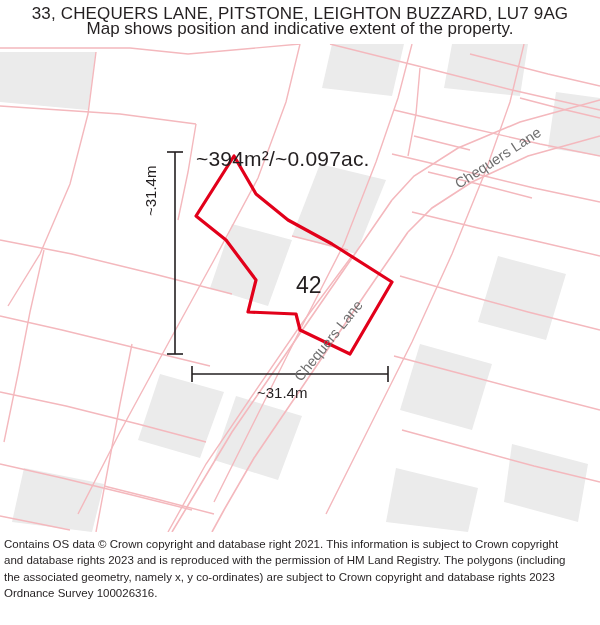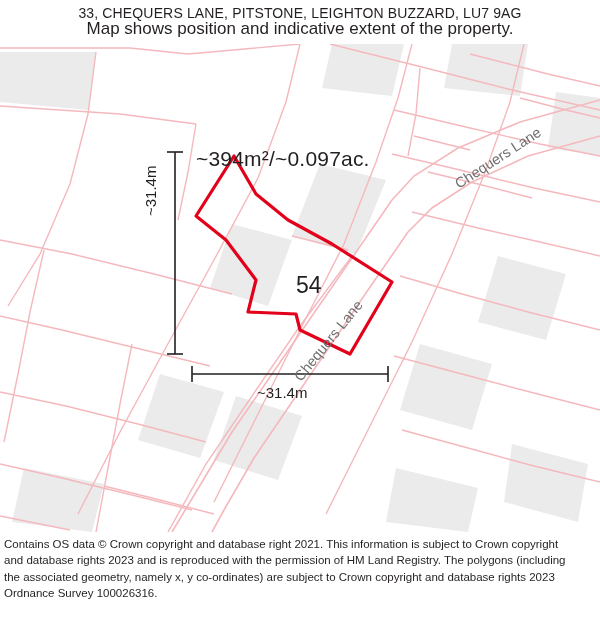--- a/index.html
+++ b/index.html
@@ -13,21 +13,21 @@
     font-family: "Liberation Sans", sans-serif;
     color: #231f20;
     overflow: hidden;
     position: relative;
   }
   .header {
     padding: 6px 8px 0 8px;
     text-align: center;
   }
   .title {
-    font-size: 14px;
+    font-size: 17px;
     line-height: 15px;
     letter-spacing: 0.15px;
     color: #231f20;
   }
   .subtitle {
     font-size: 17px;
     line-height: 15px;
     color: #231f20;
   }
   .map-wrap {
@@ -179,20 +179,20 @@
       <line x1="175" y1="108" x2="175" y2="310"></line>
       <line x1="167" y1="108" x2="183" y2="108"></line>
       <line x1="167" y1="310" x2="183" y2="310"></line>
       <line x1="192" y1="330" x2="388" y2="330"></line>
       <line x1="192" y1="322" x2="192" y2="338"></line>
       <line x1="388" y1="322" x2="388" y2="338"></line>
     </g>
   </svg>
 
   <div class="area-label">~394m²/~0.097ac.</div>
-  <div class="plot-number">54</div>
+  <div class="plot-number">42</div>
   <div class="dim-vertical">~31.4m</div>
   <div class="dim-horizontal">~31.4m</div>
   <div class="road-label road-1">Chequers Lane</div>
   <div class="road-label road-2">Chequers Lane</div>
 </div>
 
 <div class="footer">Contains OS data © Crown copyright and database right 2021. This information is subject to Crown copyright and database rights 2023 and is reproduced with the permission of HM Land Registry. The polygons (including the associated geometry, namely x, y co-ordinates) are subject to Crown copyright and database rights 2023 Ordnance Survey 100026316.</div>
 
 </body></html>

